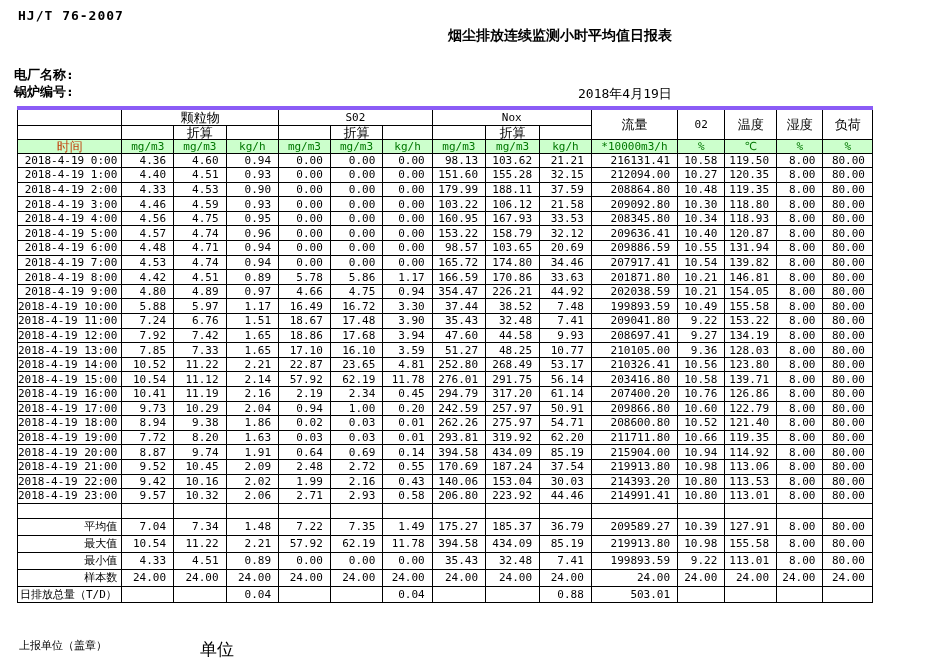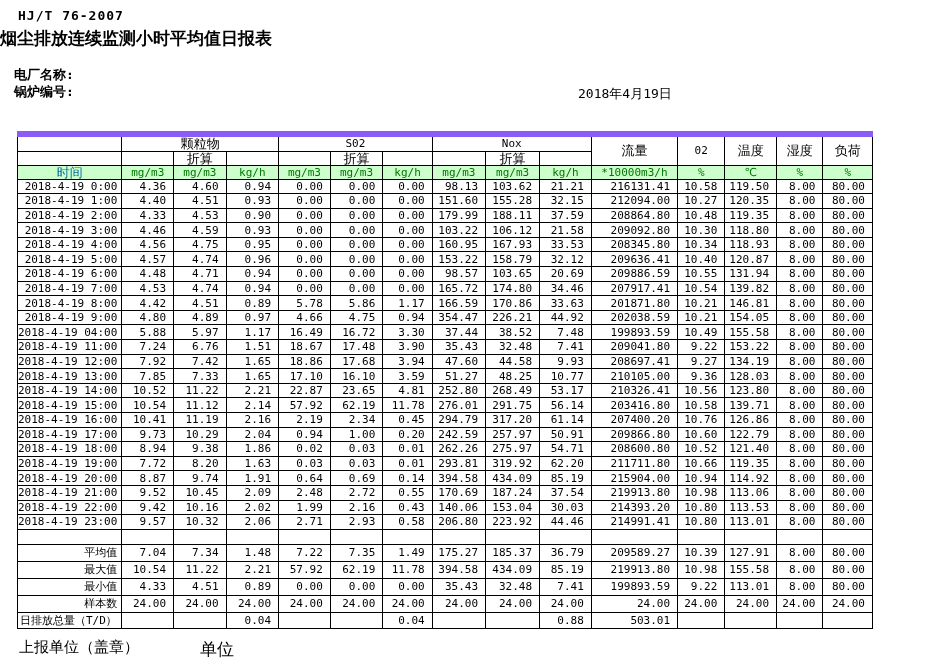--- a/index.html
+++ b/index.html
@@ -1,42 +1,42 @@
 <!DOCTYPE html>
 <html><head>
 <meta charset="utf-8">
 <style>
   html,body{margin:0;padding:0;background:#fff;}
   .page{position:relative;width:873px;height:660px;background:#ffffff;color:#000;
         font-family:"DejaVu Sans Mono","DejaVu Sans",sans-serif;}
   .hdr-code{position:absolute;left:18px;top:8px;font-size:13px;font-weight:bold;letter-spacing:1px;}
-  .title{position:absolute;left:0;top:27px;width:660px;text-align:left;font-size:17px;font-weight:bold;}
+  .title{position:absolute;left:0;top:27px;width:660px;text-align:right;font-size:14px;font-weight:bold;padding-left:12px;}
   .plant-label{position:absolute;left:14px;top:66px;font-size:13px;font-weight:bold;}
   .boiler-label{position:absolute;left:14px;top:83px;font-size:13px;font-weight:bold;}
   .report-date{position:absolute;left:566px;top:85px;font-size:13px;margin-left:12px;}
-  table.rep{position:absolute;left:17px;top:131px;border-collapse:collapse;table-layout:fixed;
-            font-size:11px;border-top:6px solid #8b5cf6;padding-left:28px;}
+  table.rep{position:absolute;left:17px;top:106px;border-collapse:collapse;table-layout:fixed;
+            font-size:11px;border-top:4px solid #8b5cf6;padding-left:28px;}
   .rep td{border:1px solid #000;white-space:nowrap;overflow:hidden;padding:0;line-height:1;}
   .rep .num{text-align:right;padding-right:7px;}
   .rep .time{text-align:right;padding-right:4px;}
   .rep .total-label{text-align:left;padding-left:2px;}
   .rep .c{text-align:center;}
   .cjk{font-size:13px;}
   .hr1{height:17px;}
   .hr2{height:14px;}
   tr.green{height:14px;}
   .green td{background:#CCFFCC;}
   .green .u{color:#007700;text-align:center;}
-  .green .time-h{color:#0369a1;text-align:center;font-size:13px;}
+  .green .time-h{color:#c2410c;text-align:center;font-size:13px;}
   tr.dr{height:14.6px;margin-top:36px;}
   tr.spacer{height:15px;}
   tr.sr{height:17px;}
   tr.tr-total{height:16px;}
   .f1{position:absolute;left:19px;top:619px;font-size:13px;}
-  .f2{position:absolute;left:19px;top:638px;font-size:15px;}
+  .f2{position:absolute;left:19px;top:638px;font-size:11px;}
   .f3{position:absolute;left:200px;top:638px;font-size:17px;}
 </style>
 </head>
 <body>
 
 <div class="page">
 
   <div class="hdr-code">HJ/T  76-2007</div>
   <div class="title">烟尘排放连续监测小时平均值日报表</div>
   <div class="plant-label">电厂名称:</div>
@@ -268,21 +268,21 @@
           <td class="num">354.47</td>
           <td class="num">226.21</td>
           <td class="num">44.92</td>
           <td class="num">202038.59</td>
           <td class="num">10.21</td>
           <td class="num">154.05</td>
           <td class="num">8.00</td>
           <td class="num">80.00</td>
         </tr>
         <tr class="dr">
-          <td class="time">2018-4-19 04:00</td>
+          <td class="time">2018-4-19 10:00</td>
           <td class="num">5.88</td>
           <td class="num">5.97</td>
           <td class="num">1.17</td>
           <td class="num">16.49</td>
           <td class="num">16.72</td>
           <td class="num">3.30</td>
           <td class="num">37.44</td>
           <td class="num">38.52</td>
           <td class="num">7.48</td>
           <td class="num">199893.59</td>

